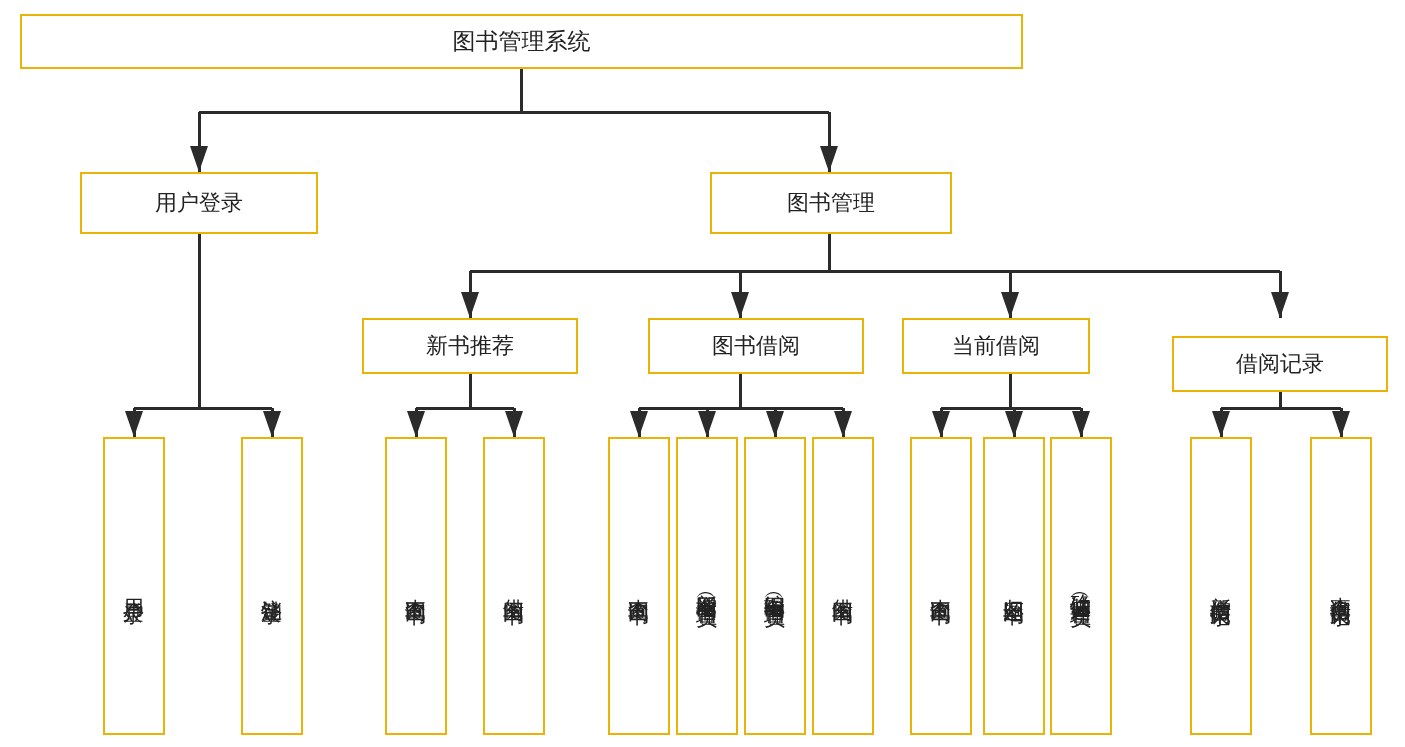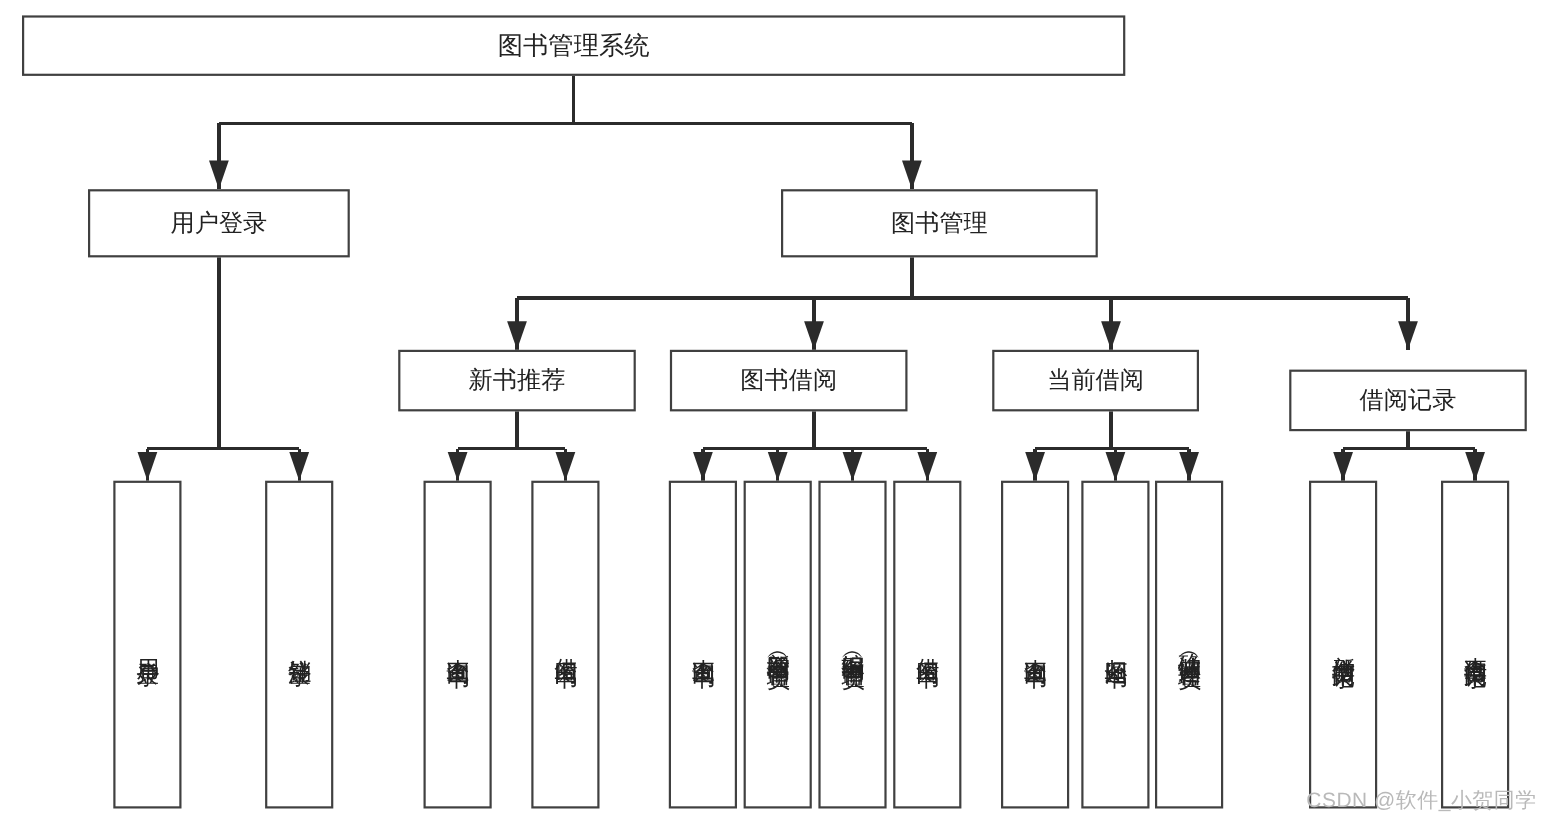--- a/index.html
+++ b/index.html
@@ -22,21 +22,21 @@
     left: 0;
     top: 0;
     width: 1405px;
     height: 747px;
     pointer-events: none;
   }
   .node {
     position: absolute;
     box-sizing: border-box;
     background: #ffffff;
-    border: 2px solid #404040;
+    border: 2px solid #eab308;
     display: flex;
     align-items: center;
     justify-content: center;
     z-index: 2;
   }
   .node-label {
     color: #222222;
     line-height: 1.12;
     text-align: center;
     white-space: nowrap;
@@ -133,27 +133,27 @@
       <path d="M1332,411 L1350,411 L1341,437 Z" fill="#2b2b2b"></path>
     </svg>
 
   <div id="node-layer">
       <div class="node root" style="left: 20px; top: 14px; width: 1003px; height: 55px;">
         <span class="node-label">图书管理系统</span>
       </div>
       <div class="node level2" style="left: 80px; top: 172px; width: 238px; height: 62px;">
         <span class="node-label">用户登录</span>
       </div>
-      <div class="node level2" style="left: 710px; top: 172px; width: 288px; height: 62px;">
+      <div class="node level2" style="left: 710px; top: 172px; width: 242px; height: 62px;">
         <span class="node-label">图书管理</span>
       </div>
       <div class="node level3" style="left: 362px; top: 318px; width: 216px; height: 56px;">
         <span class="node-label">新书推荐</span>
       </div>
-      <div class="node level3" style="left: 609px; top: 318px; width: 216px; height: 56px;">
+      <div class="node level3" style="left: 648px; top: 318px; width: 216px; height: 56px;">
         <span class="node-label">图书借阅</span>
       </div>
       <div class="node level3" style="left: 902px; top: 318px; width: 188px; height: 56px;">
         <span class="node-label">当前借阅</span>
       </div>
       <div class="node level3" style="left: 1172px; top: 336px; width: 216px; height: 56px;">
         <span class="node-label">借阅记录</span>
       </div>
       <div class="node leaf" style="left: 103px; top: 437px; width: 62px; height: 298px;">
         <span class="node-label">用户登录</span>
@@ -189,15 +189,14 @@
         <span class="node-label">确认归还（管理员）</span>
       </div>
       <div class="node leaf" style="left: 1190px; top: 437px; width: 62px; height: 298px;">
         <span class="node-label">新增借阅记录</span>
       </div>
       <div class="node leaf" style="left: 1310px; top: 437px; width: 62px; height: 298px;">
         <span class="node-label">查询借阅记录</span>
       </div>
     </div>
 
-  <div id="watermark">CSDN @软件_小贺同学</div>
 
 </div>
 
 </body></html>

